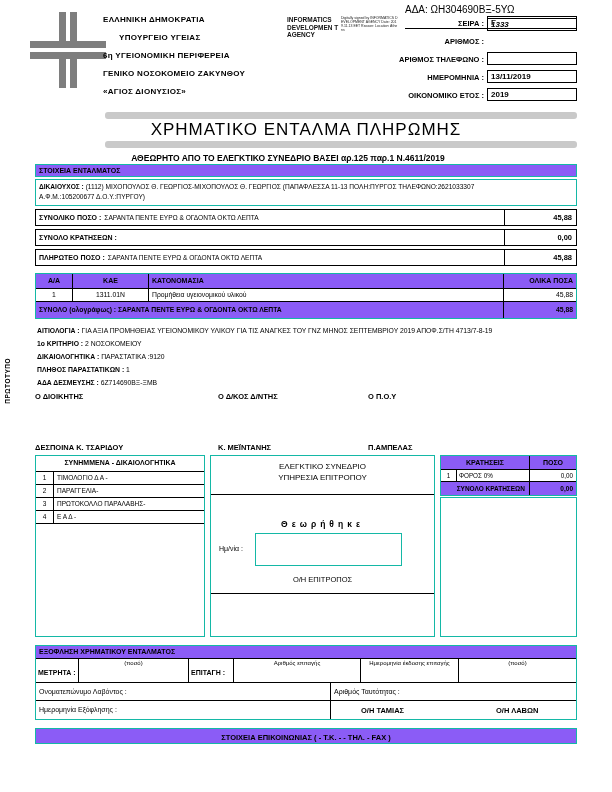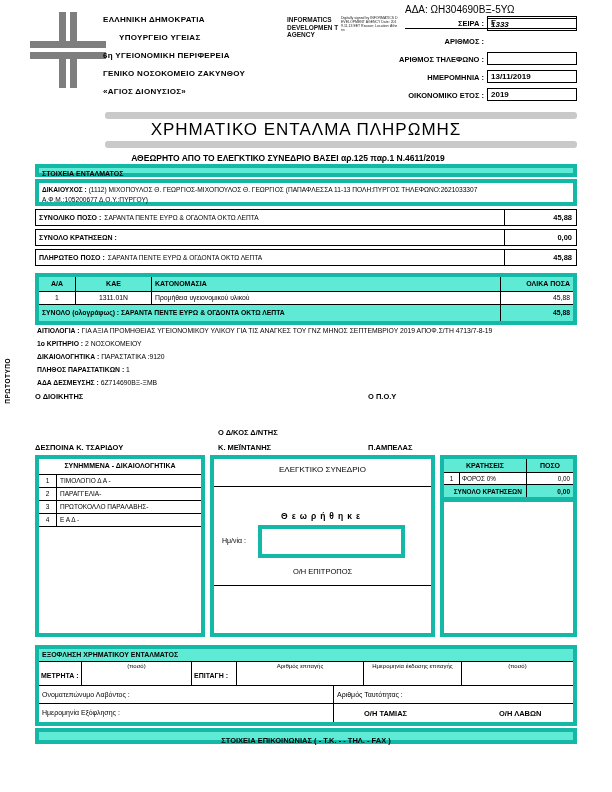--- a/index.html
+++ b/index.html
@@ -1,20 +1,20 @@
 <!DOCTYPE html>
 <html><head>
 <meta charset="utf-8">
 <style>
   * { margin:0; padding:0; box-sizing:border-box; }
   html,body { width:612px; height:792px; background:#fff; }
   body { font-family:"Liberation Sans", sans-serif; color:#000; position:relative; font-size:7px; }
   .abs { position:absolute; }
-  .b { border:4px solid #14b8a6; }
-  .gray { background:#5eead4; }
+  .b { border:1px solid #14b8a6; }
+  .gray { background:#8b5cf6; }
   .bold { font-weight:bold; }
   .ctr { text-align:center; }
   .rt { text-align:right; }
   .flex { display:flex; }
   
   .org-line { font-weight:bold; font-size:8px; letter-spacing:.3px; }
   .meta-label { position:absolute; width:184px; text-align:right; font-weight:bold; font-size:7.5px; }
   .meta-box { position:absolute; left:487px; width:90px; height:13px; border:1px solid #000; font-weight:bold; font-size:8px; padding:1px 3px; }
   .titlebar { position:absolute; left:105px; width:472px; height:7px; background:#c9c9c9; border-radius:3px; }
   
@@ -153,21 +153,21 @@
   <span>1</span>
 </div>
 <div class="detail-line" style="top:379px;">
   <span class="dl">ΑΔΑ ΔΕΣΜΕΥΣΗΣ :</span>
   <span>6Ζ714690ΒΞ-ΞΜΒ</span>
 </div>
 
 <div class="abs bold" style="left:4px; top:358px; font-size:6.5px; writing-mode:vertical-rl; transform:rotate(180deg); letter-spacing:.5px;">ΠΡΩΤΟΤΥΠΟ</div>
 
 <div class="sig-role" style="left:35px; top:392px;">Ο ΔΙΟΙΚΗΤΗΣ</div>
-<div class="sig-role" style="left:218px; top:392px;margin-top:36px;">Ο Δ/ΚΟΣ Δ/ΝΤΗΣ</div>
+<div class="sig-role" style="left:218px; top:392px;">Ο Δ/ΚΟΣ Δ/ΝΤΗΣ</div>
 <div class="sig-role" style="left:368px; top:392px;">Ο Π.Ο.Υ</div>
 
 <div class="sig-role" style="left:35px; top:443px;">ΔΕΣΠΟΙΝΑ Κ. ΤΣΑΡΙΔΟΥ</div>
 <div class="sig-role" style="left:218px; top:443px;">Κ. ΜΕΪΝΤΑΝΗΣ</div>
 <div class="sig-role" style="left:368px; top:443px;">Π.ΑΜΠΕΛΑΣ</div>
 
 <div class="abs b" style="left:35px; top:455px; width:170px; height:182px;">
   <div class="ctr bold" style="height:16px; border-bottom:1px solid #000; font-size:7px; padding-top:3px;">ΣΥΝΗΜΜΕΝΑ - ΔΙΚΑΙΟΛΟΓΗΤΙΚΑ</div>
   <div class="att-row">
     <div class="att-num">1</div>
@@ -182,20 +182,21 @@
     <div class="att-txt">ΠΡΩΤΟΚΟΛΛΟ ΠΑΡΑΛΑΒΗΣ-</div>
   </div>
   <div class="att-row">
     <div class="att-num">4</div>
     <div class="att-txt">Ε Α Δ -</div>
   </div>
 </div>
 
 <div class="abs b" style="left:210px; top:455px; width:225px; height:182px;">
   <div class="ctr" style="font-size:8px; margin-top:6px;">ΕΛΕΓΚΤΙΚΟ ΣΥΝΕΔΡΙΟ</div>
+  <div class="ctr" style="font-size:8px; margin-top:2px;">ΥΠΗΡΕΣΙΑ ΕΠΙΤΡΟΠΟΥ</div>
   <div style="border-bottom:1px solid #000; margin-top:12px;"></div>
   <div class="ctr bold" style="font-size:8.5px; letter-spacing:4px; margin-top:24px;">Θεωρήθηκε</div>
   <div style="position:relative; height:40px; margin-top:4px;">
     <div class="abs" style="left:8px; top:12px; font-size:7px;">Ημ/νία :</div>
     <div class="abs b" style="left:44px; top:0; width:147px; height:33px;"></div>
   </div>
   <div class="ctr" style="font-size:7.5px; margin-top:2px;">Ο/Η ΕΠΙΤΡΟΠΟΣ</div>
   <div style="border-bottom:1px solid #000; margin-top:9px;"></div>
 </div>
 

